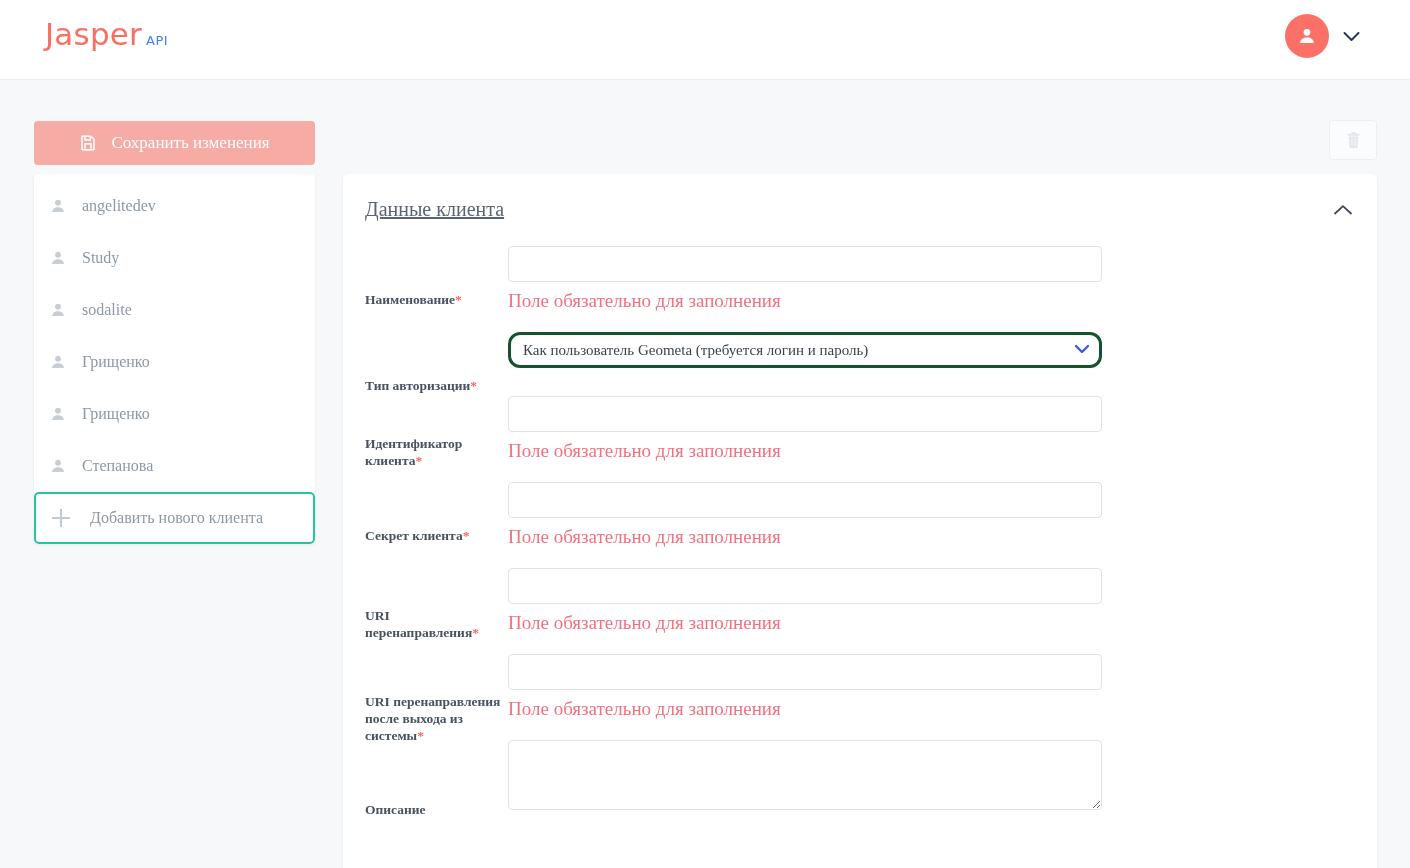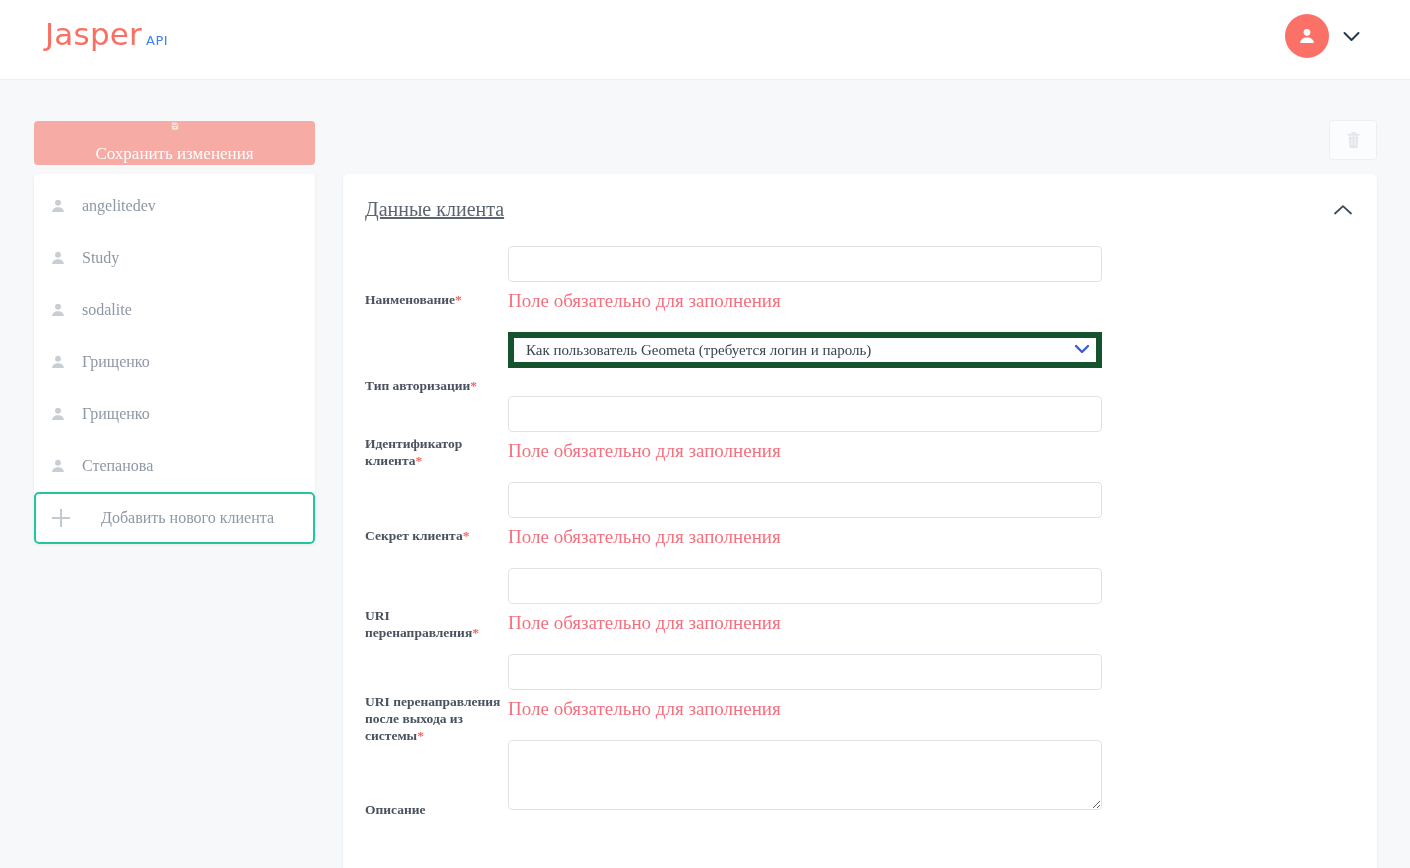--- a/index.html
+++ b/index.html
@@ -54,21 +54,20 @@
 
   
   .save-btn {
     position: absolute; left: 34px; top: 41px;
     width: 281px; height: 44px;
     background: #f6aba5;
     border: none; border-radius: 4px;
     color: #ffffff;
     display: flex; align-items: center; justify-content: center; gap: 14px;
     cursor: pointer;
-    flex-direction: column;
   }
   .save-btn .lbl {
     font-family: "Liberation Serif", serif;
     font-size: 17px; font-weight: 400; color: #fff;
   }
 
   
   .trash-btn {
     position: absolute; left: 1329px; top: 40px;
     width: 48px; height: 40px;
@@ -94,21 +93,21 @@
     padding-left: 15px; gap: 15px;
     cursor: pointer;
   }
   .side-item .txt {
     font-family: "Liberation Serif", serif;
     font-size: 16px; color: #8e98a4;
   }
   .side-add {
     height: 52px; margin: 0 0 0 0;
     display: flex; align-items: center;
-    padding-left: 15px; gap: 30px;
+    padding-left: 15px; gap: 19px;
     border: 2px solid #25c49f;
     border-radius: 5px;
     background: #ffffff;
     cursor: pointer;
   }
   .side-add .txt {
     font-family: "Liberation Serif", serif;
     font-size: 16px; color: #8e98a4;
   }
   .plus-icon {
@@ -156,21 +155,21 @@
     border-radius: 4px;
     background: #fff;
     font-family: "Liberation Serif", serif;
     font-size: 15px; color: #3b4350;
     padding: 0 12px;
     outline: none;
   }
   .sel-wrap { position: relative; width: 594px; height: 36px; }
   .sel {
     width: 594px; height: 36px;
-    border: 6px solid #14532d; border-radius: 0;
+    border: 3px solid #14532d; border-radius: 12px;
     background: #fff;
     font-family: "Liberation Serif", serif;
     font-size: 15px; color: #3b4350;
     padding: 0 36px 0 12px;
     appearance: none; -webkit-appearance: none;
     outline: none; cursor: pointer;
   }
   .sel-chev {
     position: absolute; right: 12px; top: 11px;
     pointer-events: none;

